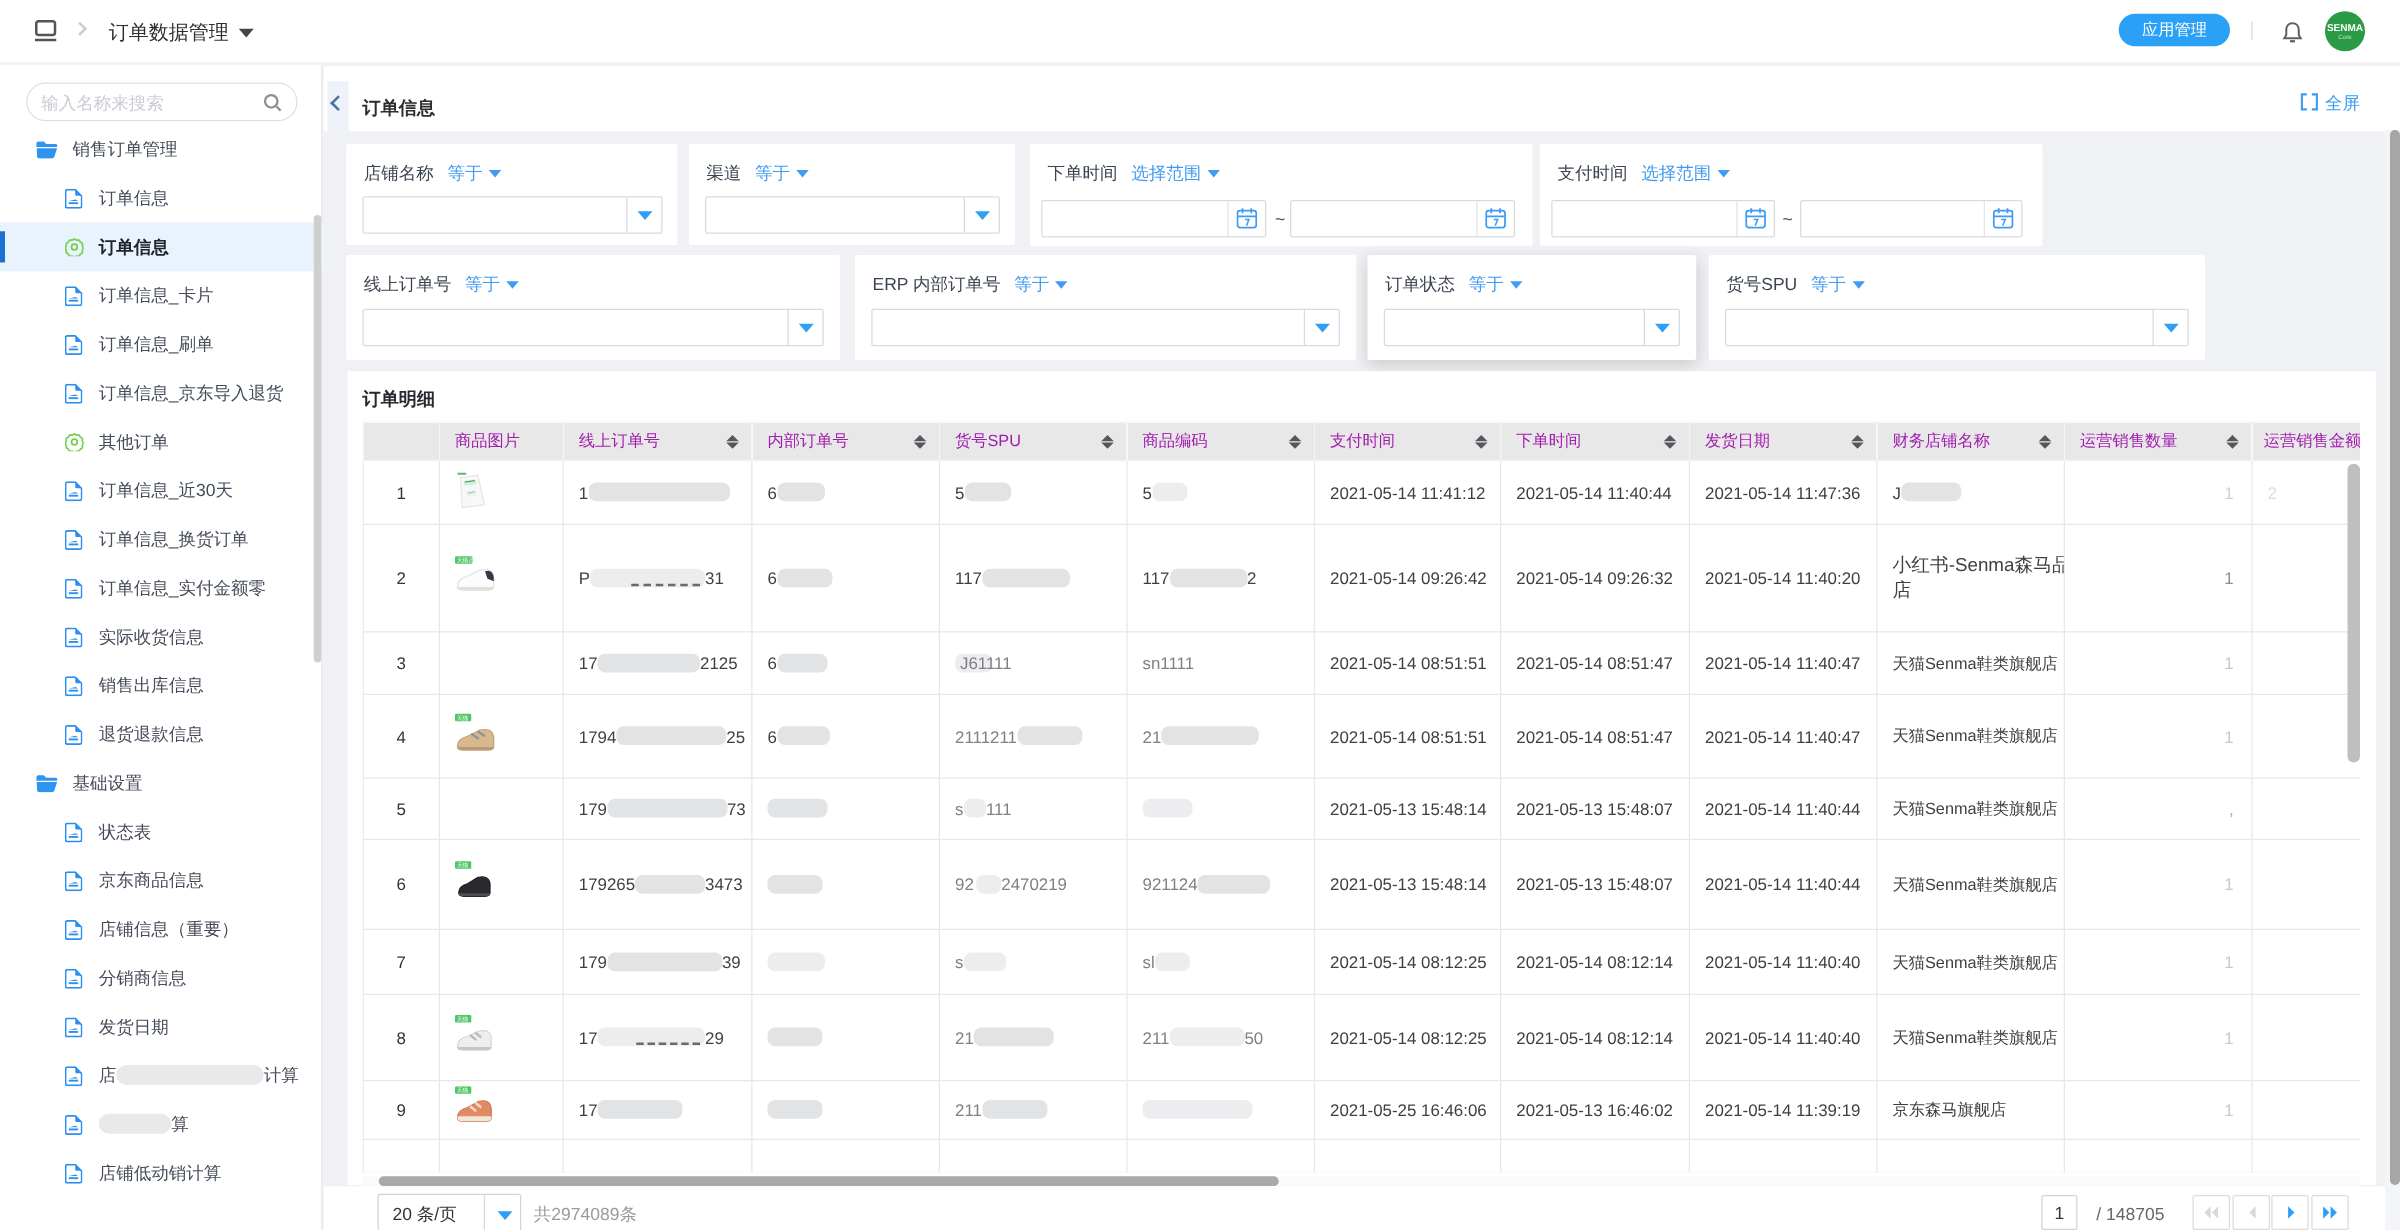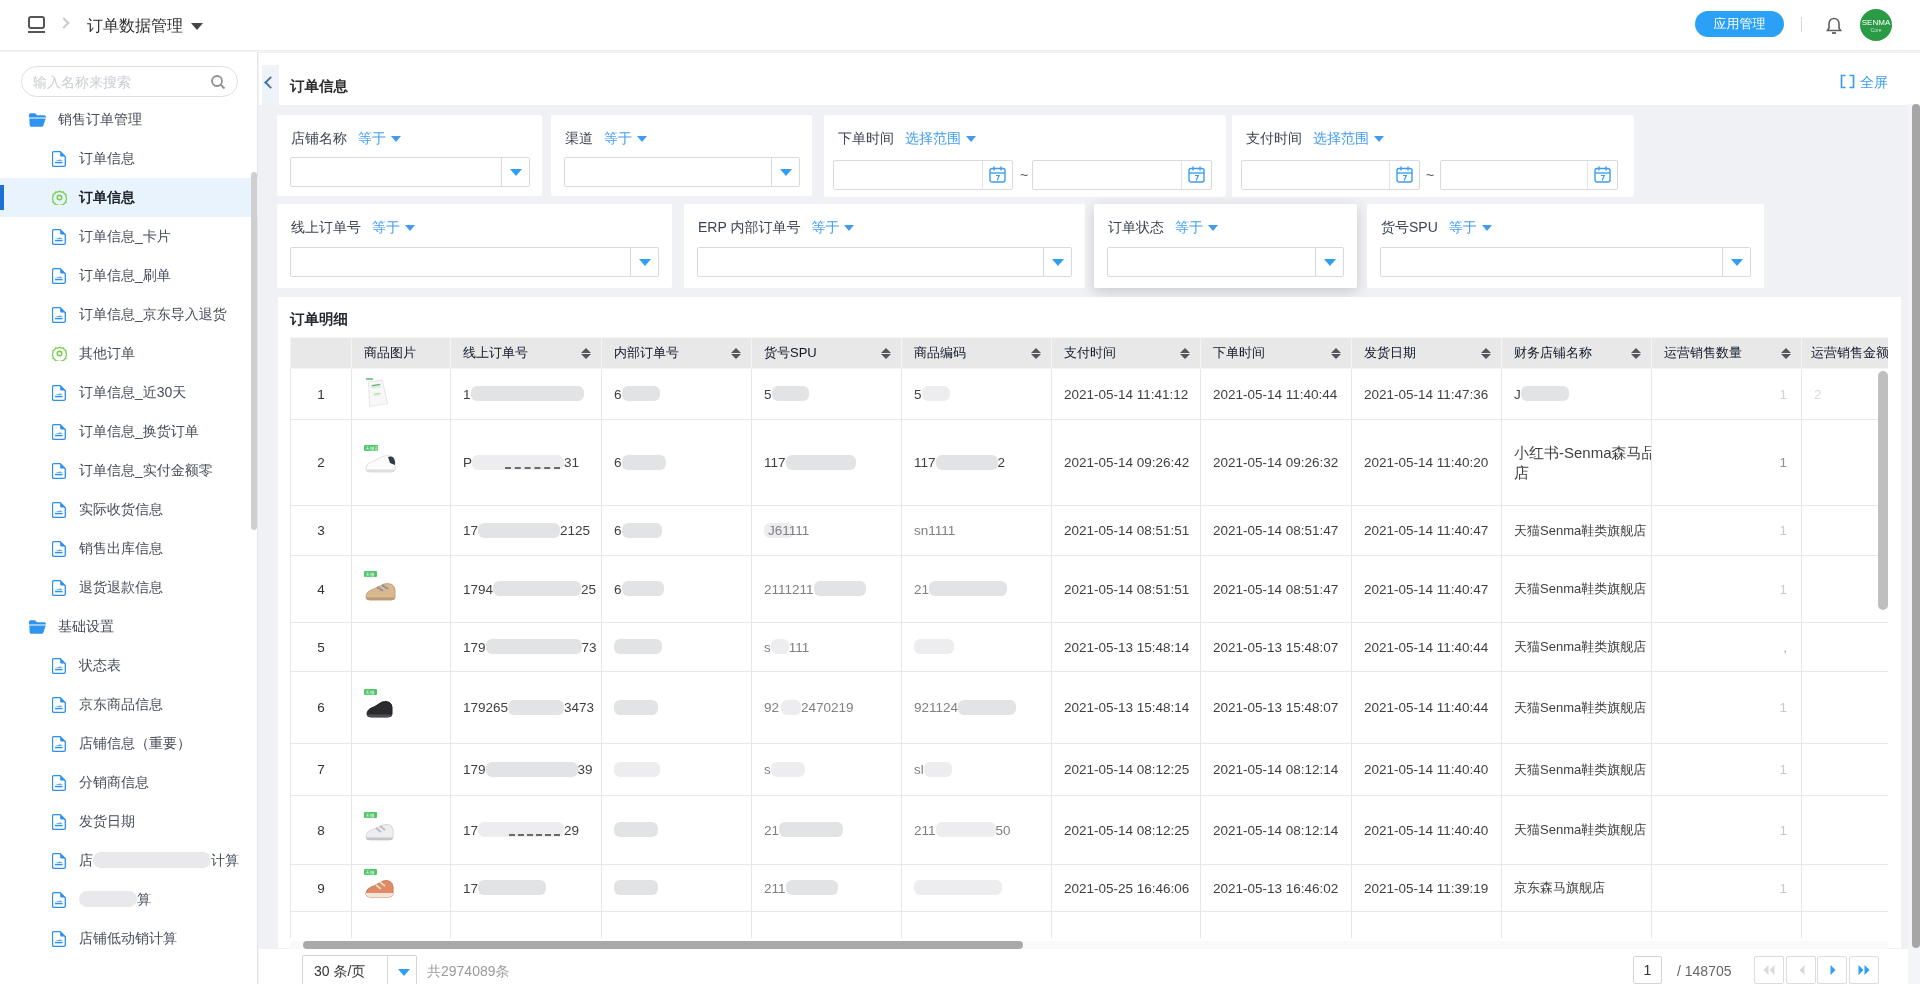--- a/index.html
+++ b/index.html
@@ -9,21 +9,21 @@
 
 #navbar { position:absolute; left:0; top:0; width:1920px; height:51px; background:#fff; border-bottom:1px solid #ededed; z-index:30; }
 #nb-icon { position:absolute; left:28px; top:16px; width:17px; height:13px; border:2px solid #555; border-radius:3px; }
 #nb-icon:after { content:""; position:absolute; left:-2px; top:13px; width:17px; height:2px; background:#555; }
 #nb-chev { position:absolute; left:60px; top:19px; width:8px; height:8px; border-top:2px solid #ccc; border-right:2px solid #ccc; transform:rotate(45deg); }
 #nb-title { position:absolute; left:87px; top:16px; font-size:16px; font-weight:400; color:#2e2e2e; }
 #nb-caret { position:absolute; left:191px; top:23px; width:0; height:0; border-left:6px solid transparent; border-right:6px solid transparent; border-top:7px solid #454545; }
 #nb-btn { position:absolute; left:1695px; top:11px; width:89px; height:26px; background:#2aa0f7; border-radius:13px; color:#fff; font-size:13px; text-align:center; line-height:26px; }
 #nb-div { position:absolute; left:1801px; top:17px; width:1px; height:15px; background:#d8d8d8; }
 #nb-avatar { position:absolute; left:1860px; top:9px; width:32px; height:32px; border-radius:50%; background:#2a9b44; color:#fff; text-align:center; }
-#nb-avatar .l1 { font-size:8px; font-weight:normal; margin-top:9px; letter-spacing:0px; }
+#nb-avatar .l1 { font-size:8px; font-weight:bold; margin-top:9px; letter-spacing:0px; }
 #nb-avatar .l2 { font-size:5px; margin-top:0px; color:#bfe6c8; }
 
 
 #sidebar { position:absolute; left:0; top:52px; width:258px; height:932px; background:#fff; border-right:1px solid #e4e4e4; z-index:20; }
 #search { position:absolute; left:21px; top:14px; width:217px; height:31px; border:1px solid #dcdfe6; border-radius:16px; }
 #search .ph { position:absolute; left:11px; top:7px; font-size:14px; color:#c9cdd3; }
 #menu { position:absolute; left:0; top:48px; width:258px; }
 .mi { position:relative; height:39px; line-height:39px; font-size:14px; color:#454c59; white-space:nowrap; }
 .mi .txt { position:absolute; left:79px; top:0; }
 .mi.folder .txt { left:58px; }
@@ -55,21 +55,21 @@
 .date-box .cal { position:absolute; right:0; top:0; width:30px; height:28px; border-left:1px solid #e1e4e9; }
 .date-box .cal svg { position:absolute; left:6px; top:5px; }
 .tilde { position:absolute; font-size:14px; color:#555; }
 
 
 #tcard { position:absolute; left:19px; top:245px; width:1623px; height:651px; background:#fff; }
 #tcard .tl { position:absolute; left:12px; top:13px; font-size:14.5px; font-weight:700; color:#262a30; }
 #tclip { position:absolute; left:12px; top:40px; width:1598px; height:601px; overflow:hidden; }
 table { border-collapse:collapse; table-layout:fixed; width:1661px; }
 th, td { border:1px solid #e7e7e7; font-weight:normal; overflow:hidden; white-space:nowrap; }
-thead th { background:#e8e8e8; height:31px; font-size:13px; color:#0f172a; text-align:left; padding-left:12px; position:relative; border-color:#f4f4f4; }
+thead th { background:#e8e8e8; height:31px; font-size:13px; color:#a21caf; text-align:left; padding-left:12px; position:relative; border-color:#f4f4f4; }
 td { font-size:13.5px; color:#3f3f3f; padding-left:12px; vertical-align:middle; }
 td.ctr { text-align:center; padding-left:0; color:#333; }
 .sort { position:absolute; right:10px; top:10px; }
 .sort .u { width:0;height:0;border-left:5px solid transparent;border-right:5px solid transparent;border-bottom:5px solid #54575c; margin-bottom:1px; }
 .sort .d { width:0;height:0;border-left:5px solid transparent;border-right:5px solid transparent;border-top:5px solid #54575c; }
 .blob { display:inline-block; background:#e2e3e5; border-radius:6px; height:15px; vertical-align:middle; margin-top:-2px; }
 .smear { position:relative; background:#ededef !important; }
 .smear:after { content:""; position:absolute; left:36%; right:4px; bottom:1px; border-bottom:2px dashed #6a6a6e; }
 .blob.lt { background:#ededef; }
 .shop2 { white-space:normal; line-height:20px; }
@@ -657,21 +657,21 @@
           </tr>
         </tbody>
       </table>
     </div>
     <div id="t-vscroll"></div>
     <div id="t-hscroll-track"></div>
     <div id="t-hscroll"></div>
   </div>
   <div id="pagebar">
     <div id="psize">
-        <span class="t">30 条/页</span>
+        <span class="t">20 条/页</span>
         <span class="dv"></span>
         <span class="ar"></span>
       </div>
     <div id="ptotal">共2974089条</div>
     <div id="pinput">1</div>
     <div id="pslash">/ 148705</div>
     <div class="pbtn" style="left:1495px;"><svg width="14" height="12" viewBox="0 0 14 12" style="margin:7px 0 0 7px;">
           <path d="M6.5 1 L1.5 6 L6.5 11 Z" fill="#d9d9dc"></path>
           <path d="M12.5 1 L7.5 6 L12.5 11 Z" fill="#d9d9dc"></path>
         </svg></div>

